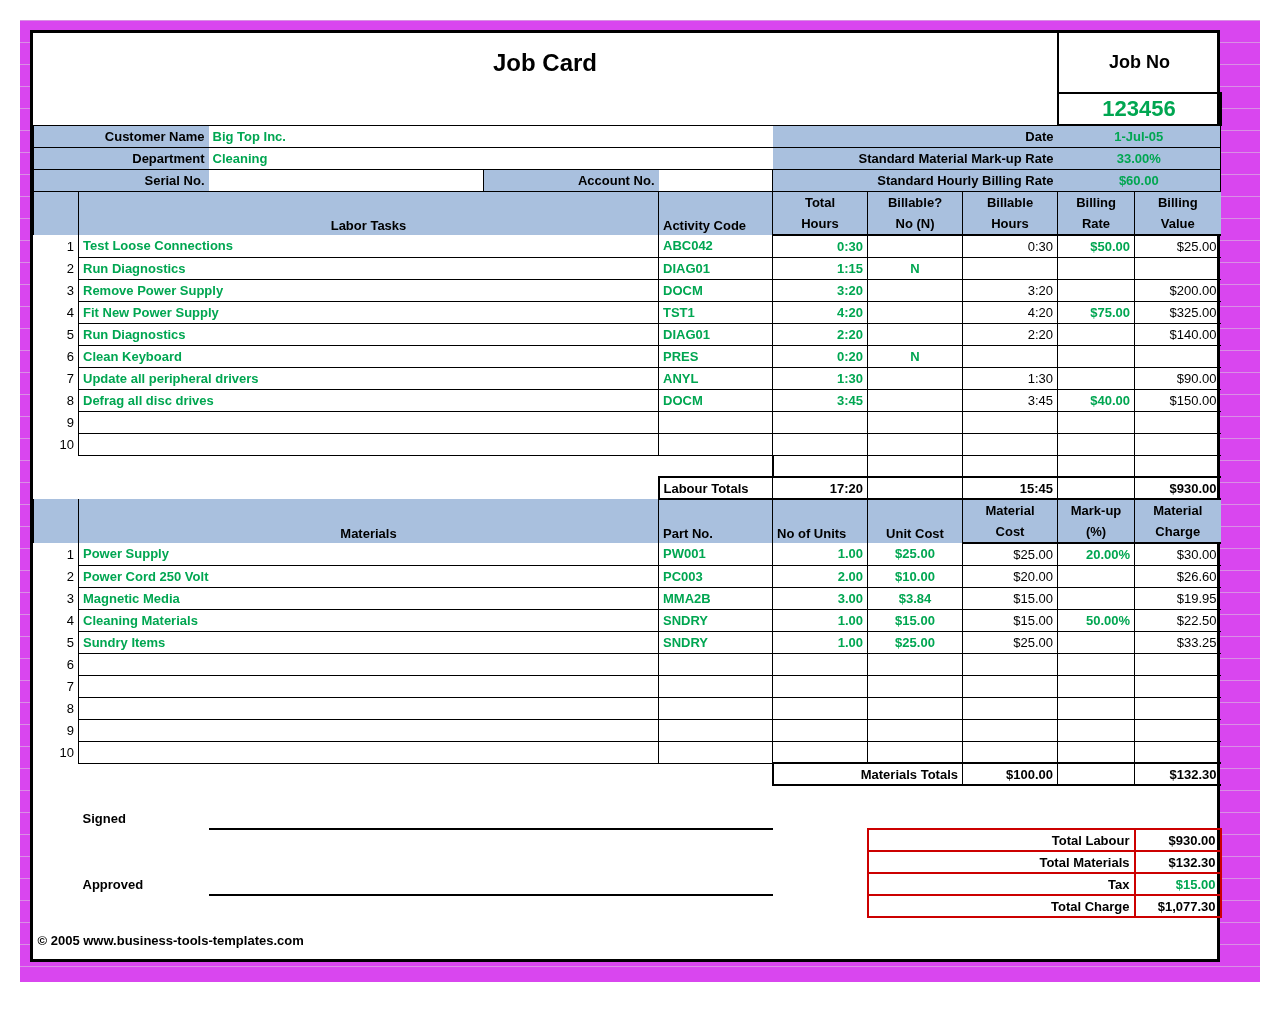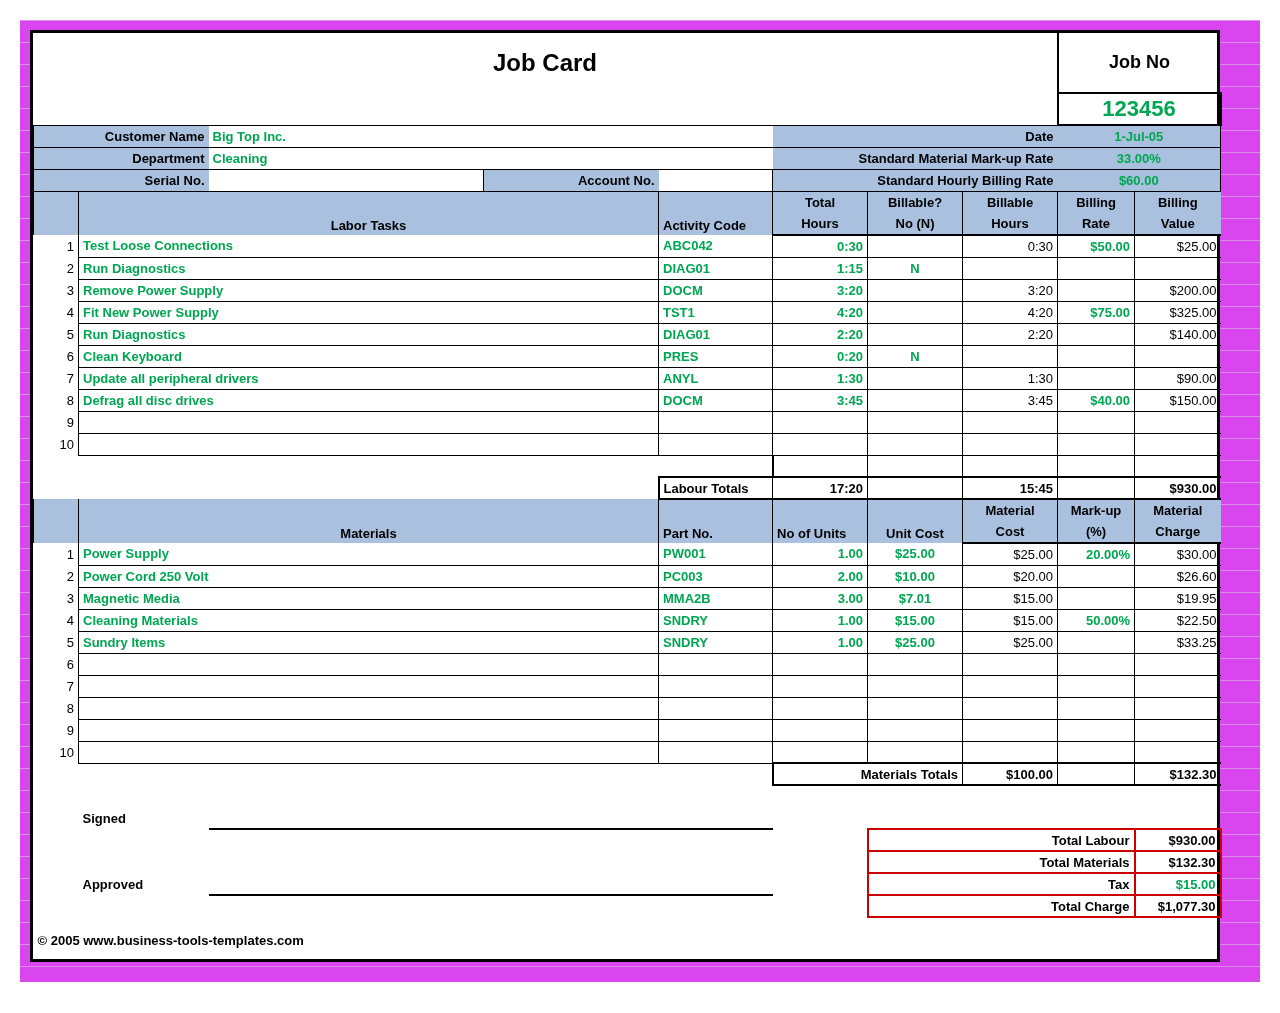--- a/index.html
+++ b/index.html
@@ -286,21 +286,21 @@
             <td class="green center b-r b-b">$10.00</td>
             <td class="right b-r b-b">$20.00</td>
             <td class="green right b-r b-b"></td>
             <td class="right b-b">$26.60</td>
           </tr>
           <tr>
             <td class="right b-r">3</td>
             <td colspan="3" class="green b-r b-b">Magnetic Media</td>
             <td class="green b-r b-b">MMA2B</td>
             <td class="green right b-r b-b">3.00</td>
-            <td class="green center b-r b-b">$7.01</td>
+            <td class="green center b-r b-b">$3.84</td>
             <td class="right b-r b-b">$15.00</td>
             <td class="green right b-r b-b"></td>
             <td class="right b-b">$19.95</td>
           </tr>
           <tr>
             <td class="right b-r">4</td>
             <td colspan="3" class="green b-r b-b">Cleaning Materials</td>
             <td class="green b-r b-b">SNDRY</td>
             <td class="green right b-r b-b">1.00</td>
             <td class="green center b-r b-b">$15.00</td>

